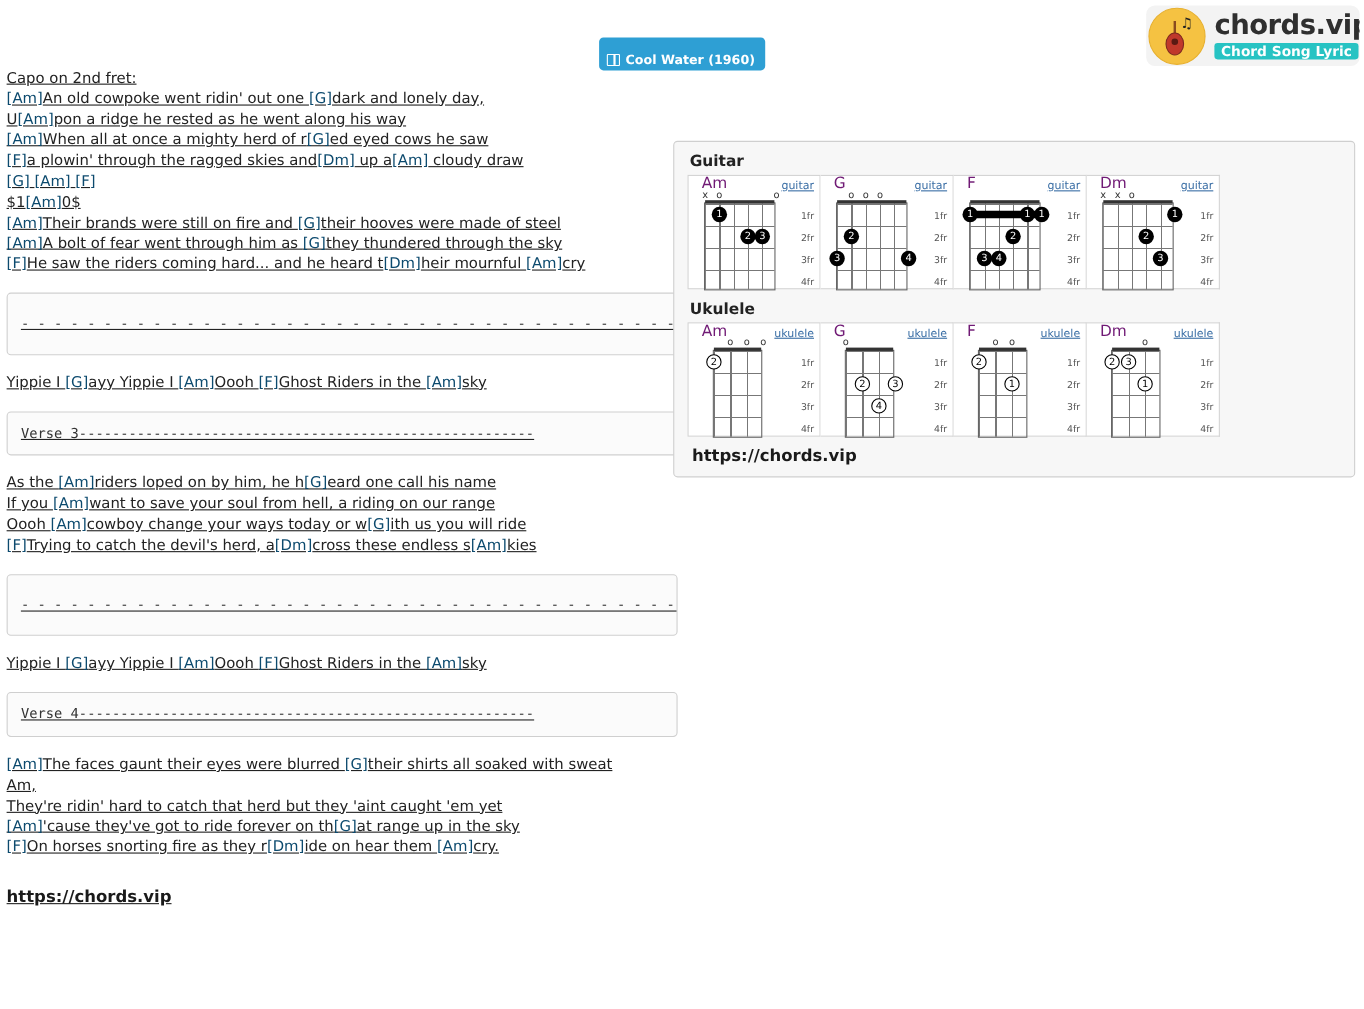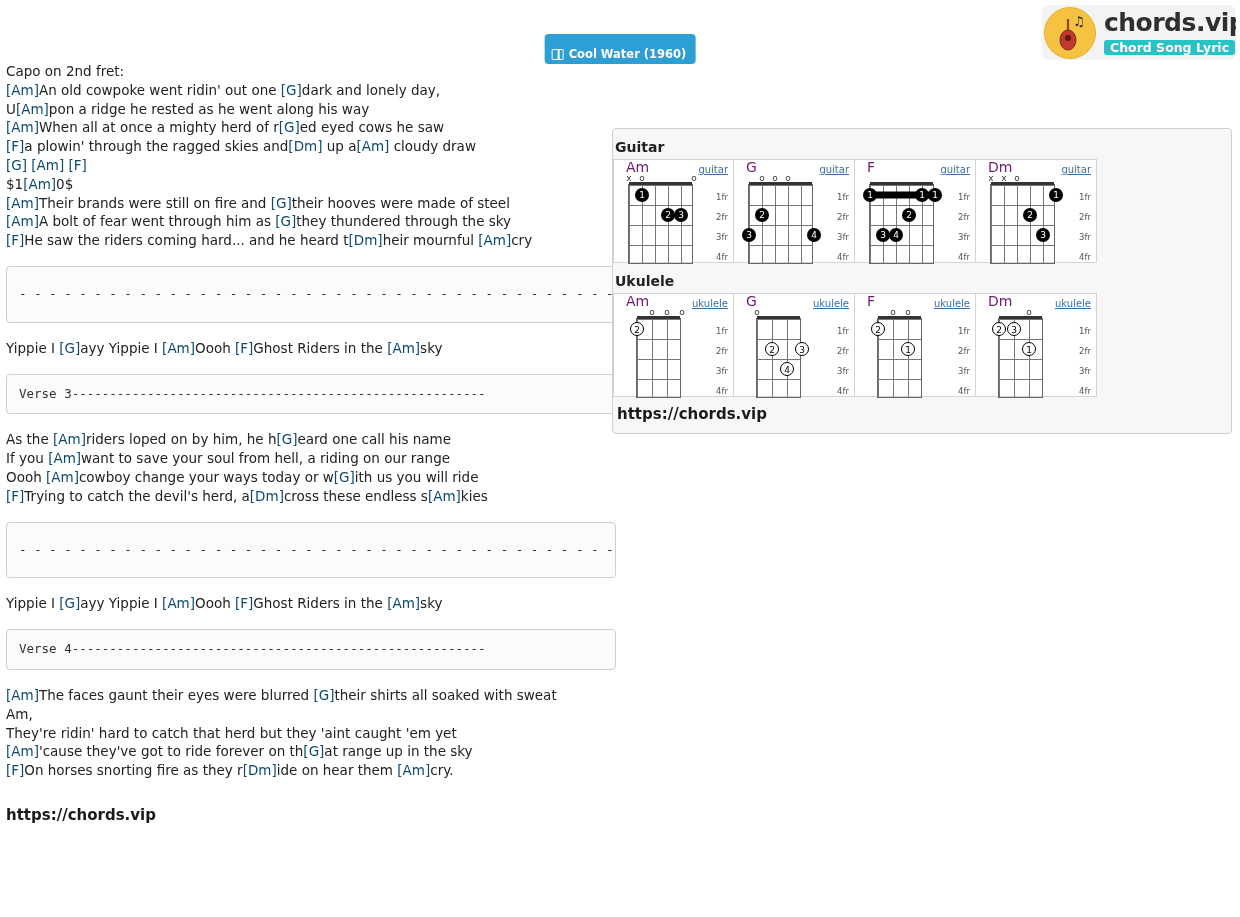--- a/index.html
+++ b/index.html
@@ -81,20 +81,21 @@
     border-radius: 3px;
     display: inline-block;
   }
 
   
   .content { position: relative; }
   .lyrics-col {
     position: absolute; left: 6px; top: 0; width: 610px;
     font-size: 13.5px;
     line-height: 18.8px;
+    text-decoration: underline;
   }
   .chord { color: #0c4a6e; }
   .lyric-line { white-space: pre-wrap; }
   .plain-line { white-space: pre-wrap; }
 
   .section-box {
     border: 1px solid #cfcfcf;
     border-radius: 4px;
     background: #fbfbfb;
     padding: 10px 12px;
@@ -114,21 +115,21 @@
     color: #1a1a1a;
   }
 
   
   .chord-panel {
     position: absolute; right: 8px; top: 66px;
     width: 620px;
     border: 1px solid #cfcfcf;
     border-radius: 4px;
     background: #f7f7f7;
-    padding: 8px 8px 10px 0;
+    padding: 8px 8px 10px 12px;
     margin-left: 14px;
   }
   .chord-group-title {
     font-size: 14px; font-weight: bold; color: #222;
     margin: 2px 0 4px 2px;
   }
   .chord-row { display: flex; }
   .chord-card {
     width: 121px; height: 104px;
     background: #ffffff;

